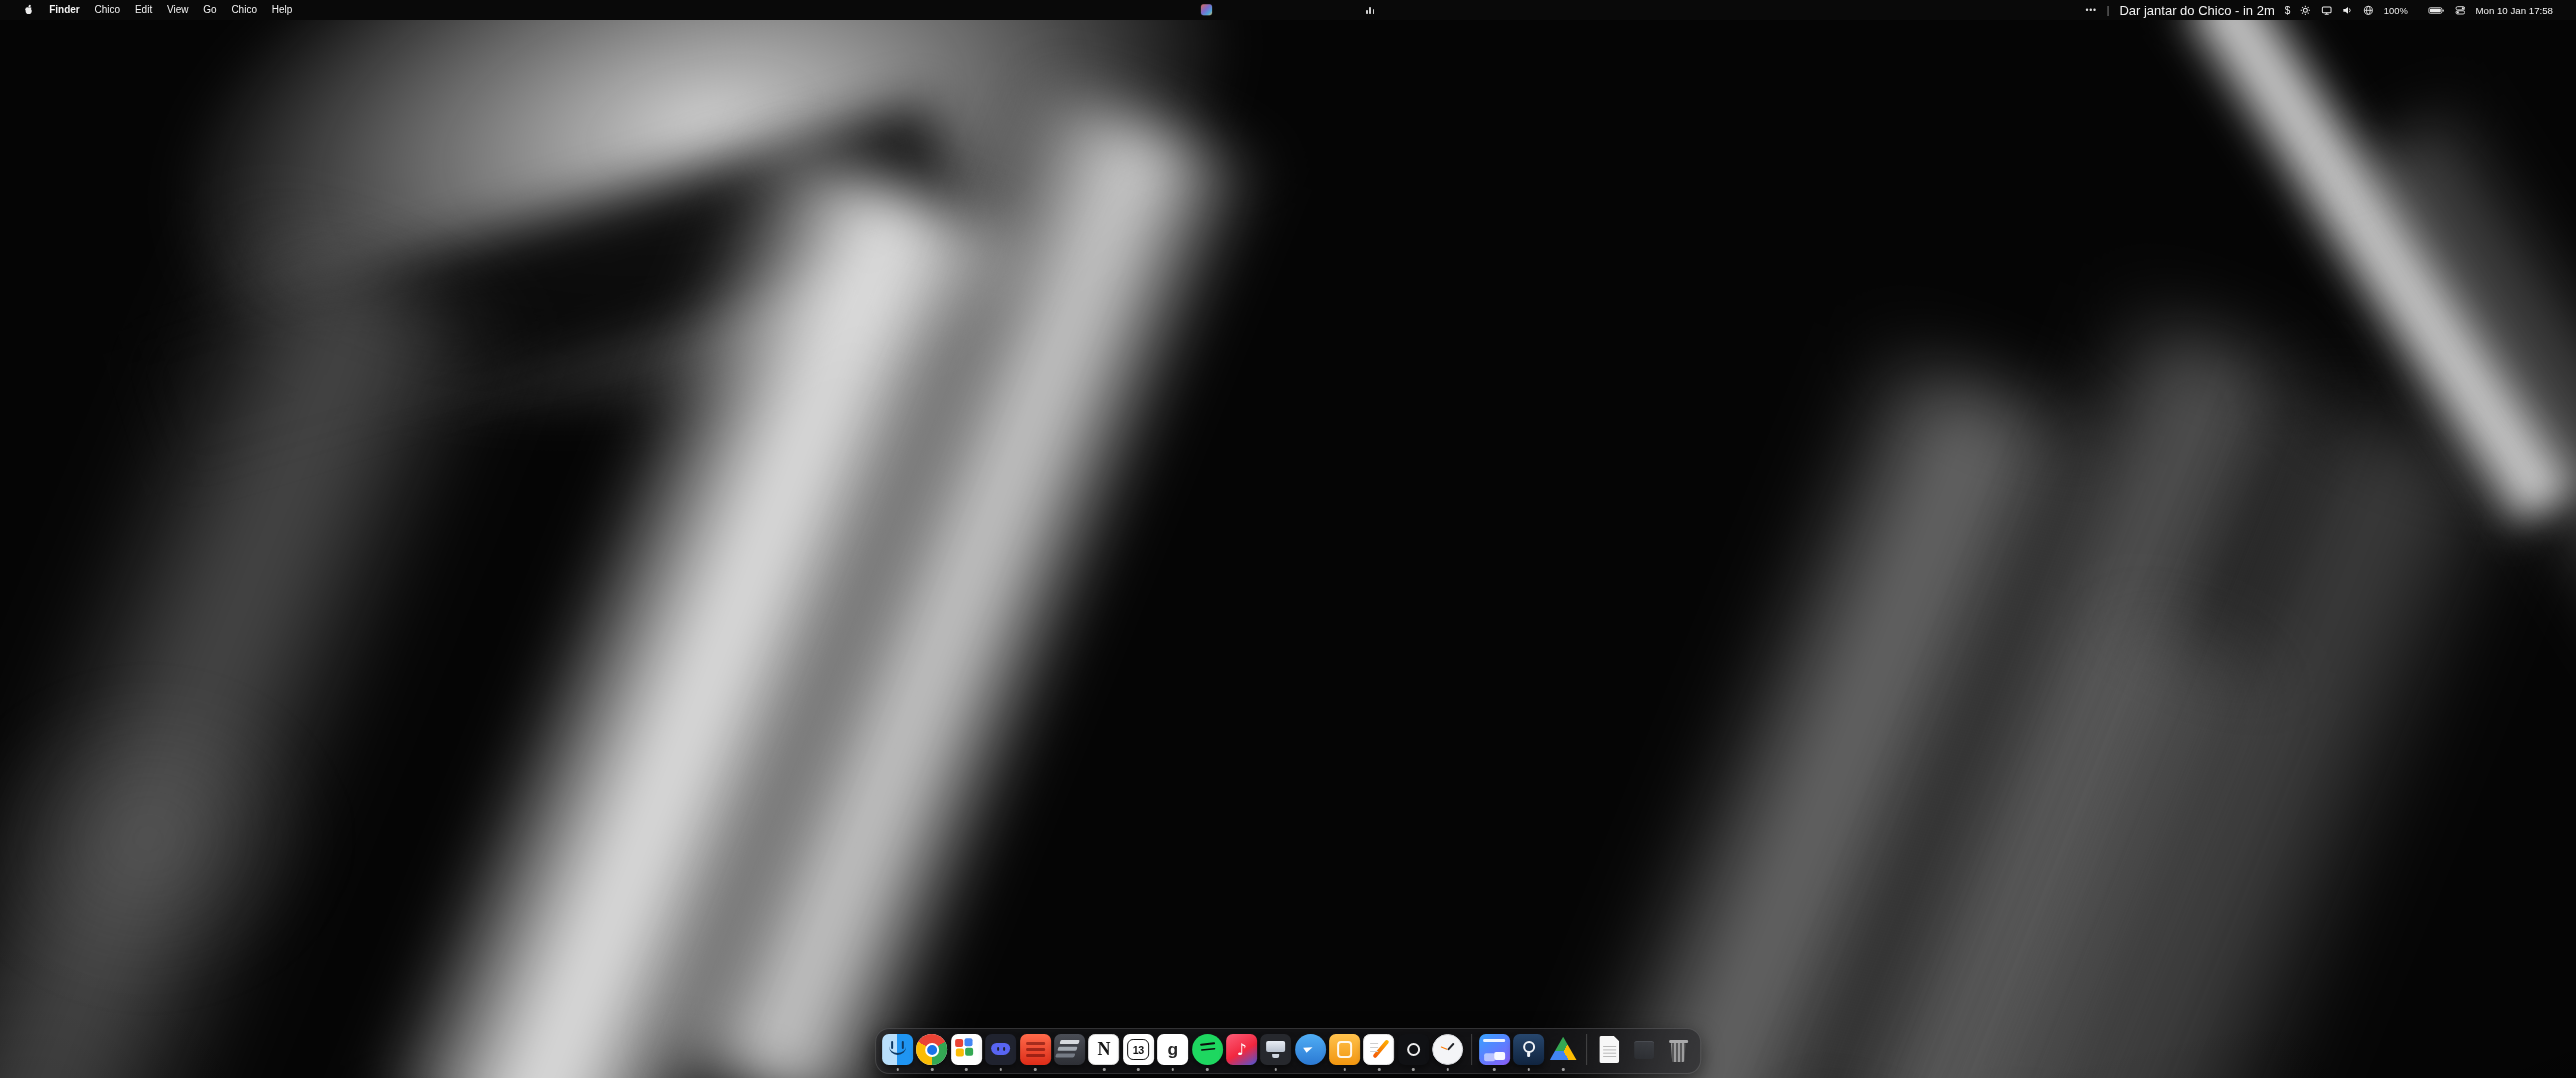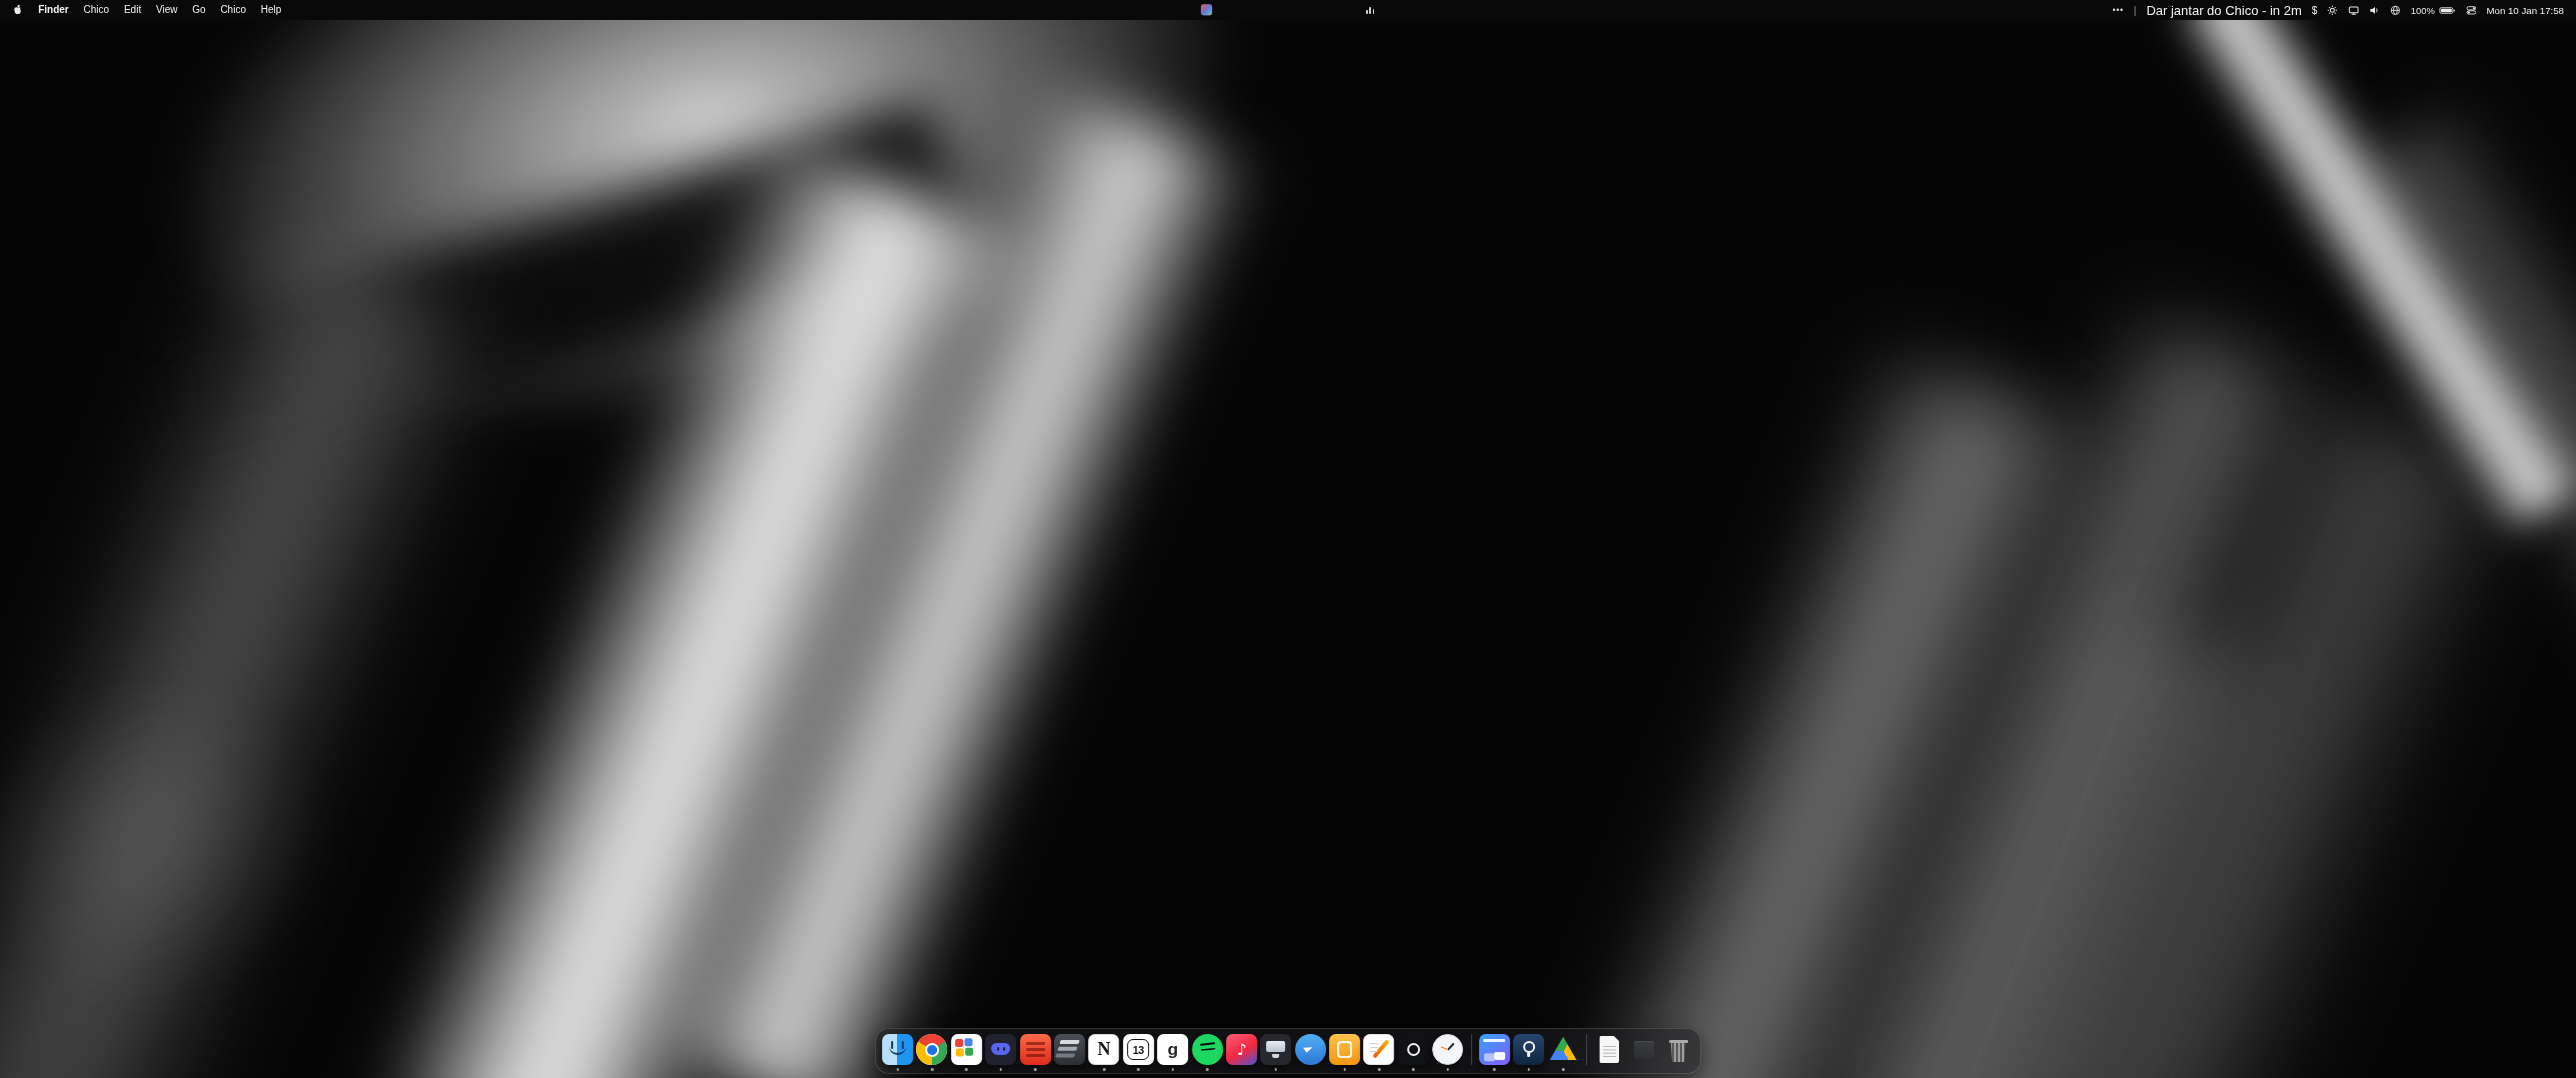--- a/index.html
+++ b/index.html
@@ -32,28 +32,28 @@
     background:linear-gradient(90deg,transparent,rgba(200,200,200,.32) 42% 58%,transparent);filter:blur(29.5px);}
   .b-br{left:1986px;top:624px;width:208px;height:570px;transform:rotate(22deg);
     background:linear-gradient(90deg,transparent,rgba(190,190,190,.26) 42% 58%,transparent);filter:blur(37px);}
   .b-bl{left:-40px;top:684px;width:376px;height:309px;
     background:radial-gradient(ellipse at 50% 50%,rgba(200,200,200,.14),transparent 70%);filter:blur(27px);}
   .vignette{position:absolute;inset:0;
     background:radial-gradient(125% 125% at 48% 42%,transparent 52%,rgba(0,0,0,.55) 100%);}
 
   
   .menubar{position:absolute;top:0;left:0;right:0;height:20px;z-index:20;background:#090909;
-    display:flex;align-items:center;justify-content:space-between;padding:0 12px;color:#f2f2f2;font-size:10px;}
+    display:flex;align-items:center;justify-content:space-between;padding:0 23px;color:#f2f2f2;font-size:10px;}
   .mb-left{display:flex;align-items:center;gap:14.8px;}
   .mb-right{display:flex;align-items:center;gap:10px;}
   .mb-item{display:flex;align-items:center;white-space:nowrap;cursor:default;}
   .mb-item.active-app{font-weight:700;}
   .mb-item svg{display:block;}
   .mb-sep{opacity:.55;font-weight:300;}
-  .battery{display:flex;align-items:center;gap:4px;}
+  .battery{display:flex;align-items:center;gap:20px;}
   .battery .pct{font-size:9.4px;color:#ececec;}
   .clock{font-size:9.7px;}
   .event-text{font-size:13px;color:#f2f2f2;}
   .more-dots{letter-spacing:0.7px;font-size:8.7px;color:#ddd;}
   .notch-extra{position:absolute;top:50%;transform:translateY(-50%);display:flex;align-items:center;}
   .notch-left-pos{left:1201px;}
   .notch-right-pos{left:1366px;}
   .art-chip{width:11.4px;height:11.4px;border-radius:2.7px;
     background:linear-gradient(135deg,#d96a5a 0%,#7a6ccf 45%,#4fa3d8 75%,#cdbb6a 100%);
     box-shadow:0 0 0 0.3px rgba(255,255,255,.25);}

